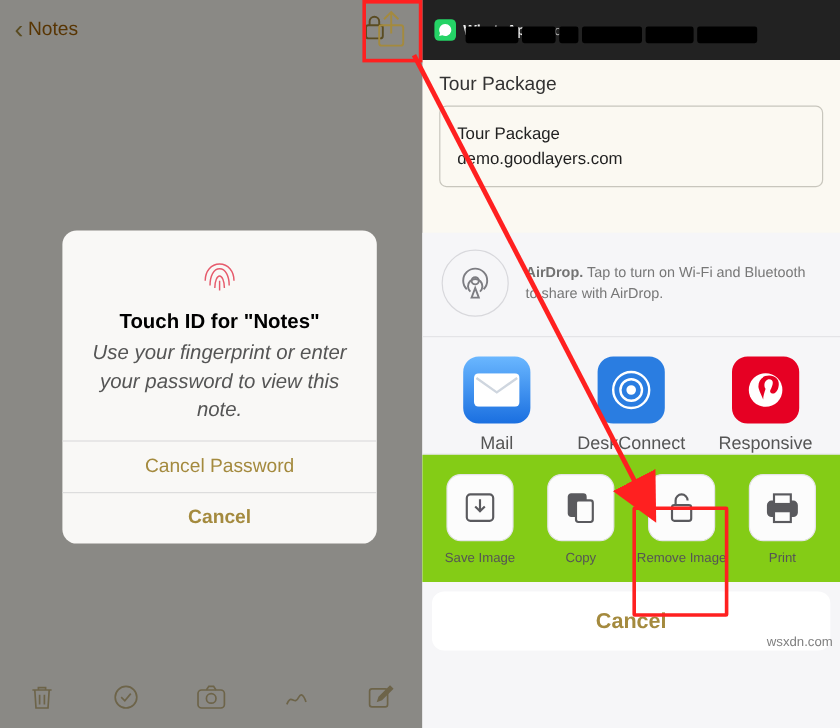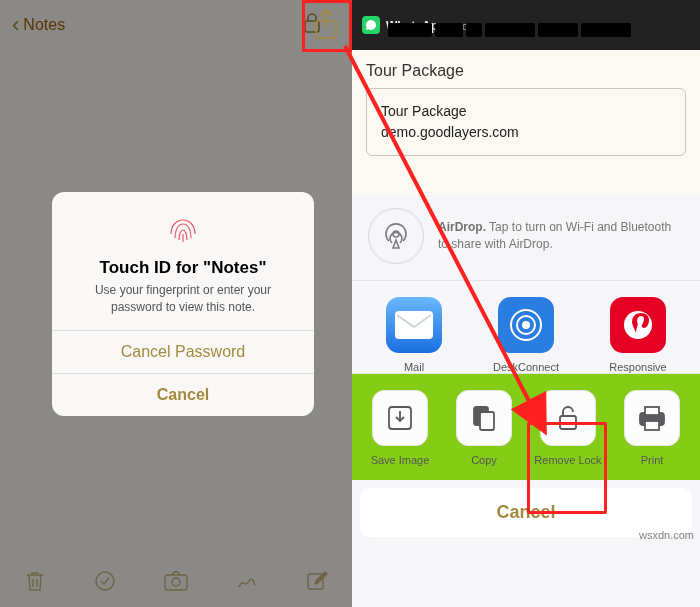--- a/index.html
+++ b/index.html
@@ -13,21 +13,21 @@
   .back-arrow { color: #a48a3e; font-size: 22px; margin-right: 4px; }
   .back-text { color: #a16207; font-size: 16px; }
   .spacer { flex: 1; }
   .header-icon { margin: 0 8px; }
   .red-box-share { position: absolute; top: 0; left: 302px; width: 50px; height: 52px; border: 3px solid #ff2020; z-index: 20; }
   .share-icon { position: absolute; top: 8px; left: 312px; z-index: 6; }
   .lock-icon-header { margin-right: 18px; }
   .dialog { position: absolute; left: 52px; top: 192px; width: 262px; background: #f9f8f6; border-radius: 12px; z-index: 10; text-align: center; overflow: hidden; }
   .touchid-icon { margin: 18px auto 8px; width: 40px; height: 40px; }
   .dialog-title { font-size: 17px; font-weight: 600; padding: 0 14px; color: #000; }
-  .dialog-sub { font-size: 12px; color: #555; padding: 4px 16px 14px; line-height: 1.4; }
+  .dialog-sub { font-size: 17px; color: #555; padding: 4px 16px 14px; line-height: 1.4; font-style: italic; }
   .dialog-btn { border-top: 1px solid #ddd; padding: 12px 0; font-size: 16px; color: #a48a3e; }
   .dialog-btn.cancel { font-weight: 600; }
   
   .left-bottom { position: absolute; bottom: 0; left: 0; right: 0; height: 48px; display: flex; justify-content: space-around; align-items: center; z-index: 2; }
   .left-bottom svg { opacity: 0.6; }
   
   .right-top-bar { position: absolute; top: 0; left: 0; right: 0; height: 50px; background: #222; color: #f0f0f0; padding: 4px 10px; display: flex; align-items: center; }
   .wa-icon { width: 18px; height: 18px; background: #25d366; border-radius: 4px; display: inline-flex; align-items: center; justify-content: center; margin-right: 6px; }
   .notif-title { font-weight: 700; font-size: 12px; }
   .notif-now { font-size: 11px; color: #aaa; margin-left: 6px; }
@@ -36,21 +36,21 @@
   .right-bg { position: absolute; top: 50px; left: 0; right: 0; bottom: 0; background: #fbf9f2; padding: 12px 14px; }
   .tour-title { font-size: 16px; color: #333; margin-bottom: 8px; }
   .tour-box { border: 1px solid #c8c6bd; border-radius: 6px; padding: 12px 14px; color: #222; font-size: 14px; line-height: 1.5; }
   .bottom-hint { position: absolute; left: 14px; right: 14px; top: 484px; color: #777; font-size: 14px; white-space: nowrap; overflow: hidden; }
   .share-sheet { position: absolute; left: 0; right: 0; bottom: 0; top: 194px; background: #f6f6f8; border-top-left-radius: 0; z-index: 30; }
   .airdrop-row { display: flex; align-items: center; padding: 14px 16px 16px; border-bottom: 1px solid #e4e4e7; }
   .airdrop-bubble { width: 56px; height: 56px; border: 1px solid #d8d8dc; border-radius: 50%; display: flex; align-items: center; justify-content: center; margin-right: 14px; flex-shrink: 0; }
   .airdrop-text { font-size: 12px; color: #777; line-height: 1.4; }
   .airdrop-text b { color: #737373; font-weight: 600; }
   .app-row { display: flex; padding: 16px 6px 0; border-bottom: 1px solid #e4e4e7; }
-  .app-item { flex: 1; text-align: center; font-size: 11px; color: #555; }
+  .app-item { flex: 1; text-align: center; font-size: 15px; color: #555; }
   .app-item .app-icon { width: 56px; height: 56px; border-radius: 13px; margin: 0 auto 8px; display: flex; align-items: center; justify-content: center; }
   .mail-bg { background: linear-gradient(#6ab7ff,#1a6fe0); }
   .desk-bg { background: #2a7de1; }
   .pint-bg { background: #e60023; }
   .ever-bg { background: #2dbe60; }
   .action-row { display: flex; padding: 16px 6px 14px; background: #84cc16; }
   .action-item { flex: 1; text-align: center; font-size: 11px; color: #555; }
   .action-icon { width: 56px; height: 56px; border-radius: 12px; background: #fcfcfc; border: 1px solid #e4e4e7; margin: 0 auto 8px; display: flex; align-items: center; justify-content: center; }
   .cancel-bar { margin: 8px 8px 8px; background: #fff; border-radius: 10px; text-align: center; padding: 14px 0; font-size: 18px; font-weight: 600; color: #a48a3e; }
   .red-box-removelock { position: absolute; border: 3px solid #ff2020; z-index: 40; border-radius: 2px; }
@@ -212,21 +212,21 @@
           </div>
           <div>Copy</div>
         </div>
         <div class="action-item">
           <div class="action-icon">
             <svg width="30" height="30" fill="none" stroke="#5a5a5e" stroke-width="1.8">
                 <rect x="7" y="13" width="16" height="13" rx="2"></rect>
                 <path d="M10 13V9a5 5 0 0 1 10 0"></path>
               </svg>
           </div>
-          <div>Remove Lock</div>
+          <div>Remove Image</div>
         </div>
         <div class="action-item">
           <div class="action-icon">
             <svg width="32" height="30" fill="none" stroke="#5a5a5e" stroke-width="1.8">
                 <rect x="4" y="10" width="24" height="12" rx="3" fill="#5a5a5e"></rect>
                 <rect x="9" y="4" width="14" height="8" fill="#fcfcfc"></rect>
                 <rect x="9" y="18" width="14" height="9" fill="#fcfcfc"></rect>
               </svg>
           </div>
           <div>Print</div>

